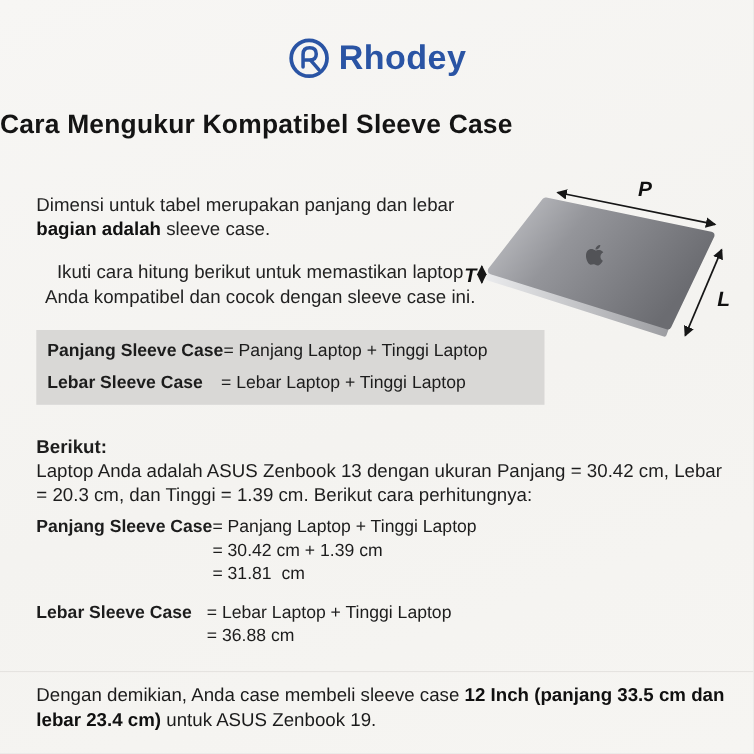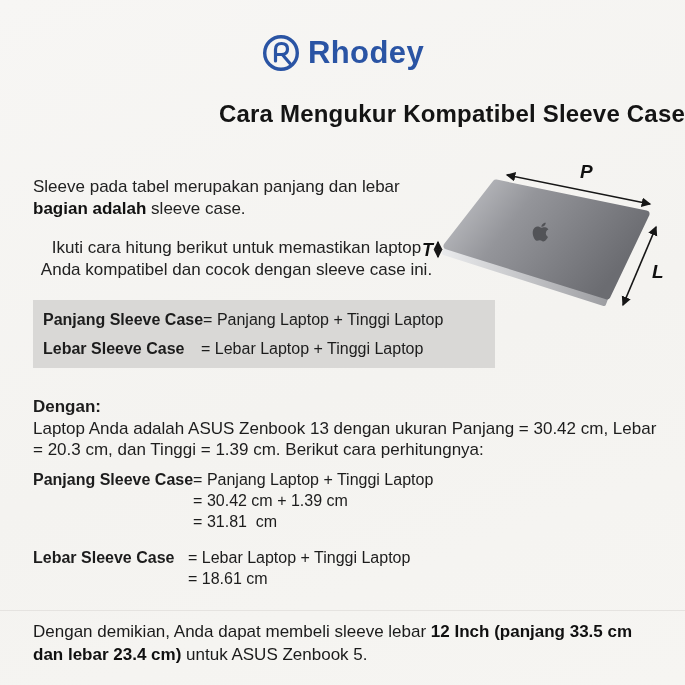--- a/index.html
+++ b/index.html
@@ -5,21 +5,21 @@
   html,body{margin:0;padding:0;background:#e9e8e6;}
   .page{
     position:relative;width:685px;height:685px;overflow:hidden;
     background:linear-gradient(160deg,#f7f6f4 0%,#f4f3f0 55%,#f6f5f2 100%);
     font-family:"Liberation Sans",sans-serif;color:#1f1f1f;
   }
   
   .brand{position:absolute;top:33px;left:0;right:0;display:flex;justify-content:center;align-items:center;gap:7px;}
   .brand-name{font-size:31px;font-weight:600;color:#2a54a4;letter-spacing:.4px;}
   
-  .title{position:absolute;top:100px;left:0;width:100%;margin:0;text-align:right;
+  .title{position:absolute;top:100px;left:0;width:100%;margin:0;text-align:left;
     font-size:24px;font-weight:700;color:#141414;letter-spacing:.2px;}
   
   .intro{position:absolute;left:33px;top:176px;width:407px;font-size:17px;line-height:22px;color:#222;}
   .intro p{margin:0;}
   .intro .p2{margin-top:17px;text-align:center;}
   .intro b{color:#111;}
   
   .laptop{position:absolute;left:420px;top:145px;}
   .dim-label{font-family:"Liberation Sans",sans-serif;font-weight:700;font-style:italic;font-size:19px;fill:#101010;}
   .dim-label-t{font-size:18px;}
@@ -54,21 +54,21 @@
       <circle cx="20" cy="20" r="16.3" fill="none" stroke="#2a54a4" stroke-width="3.4"></circle>
       <path d="M 14.5 28 L 14.5 16.5 Q 14.5 10.5 20.5 10.5 Q 26.5 10.5 26.5 16 Q 26.5 21.5 20.5 21.5 L 16.5 21.5" fill="none" stroke="#2a54a4" stroke-width="3.2" stroke-linecap="round" stroke-linejoin="round"></path>
       <path d="M 21.5 21.8 L 29 30.5" fill="none" stroke="#2a54a4" stroke-width="3.2" stroke-linecap="round"></path>
     </svg>
     <span class="brand-name">Rhodey</span>
   </div>
 
   <h1 class="title">Cara Mengukur Kompatibel Sleeve Case</h1>
 
   <div class="intro">
-    <p class="p1"><span>Sleeve pada tabel merupakan panjang dan lebar </span><b>bagian adalah</b><span> sleeve case.</span></p>
+    <p class="p1"><span>Dimensi untuk tabel merupakan panjang dan lebar </span><b>bagian adalah</b><span> sleeve case.</span></p>
     <p class="p2">Ikuti cara hitung berikut untuk memastikan laptop Anda kompatibel dan cocok dengan sleeve case ini.</p>
   </div>
 
   <svg class="laptop" width="265" height="170" viewBox="0 0 265 170" aria-hidden="true">
     <defs>
       <linearGradient id="lidGrad" x1="0" y1="0" x2="1" y2="0.45">
         <stop offset="0" stop-color="#c6c7cb"></stop>
         <stop offset="0.4" stop-color="#94959a"></stop>
         <stop offset="1" stop-color="#6b6c71"></stop>
       </linearGradient>
@@ -104,39 +104,39 @@
       <span class="f-label">Panjang Sleeve Case</span>
       <span class="f-val">= Panjang Laptop + Tinggi Laptop</span>
     </div>
     <div class="f-row">
       <span class="f-label">Lebar Sleeve Case</span>
       <span class="f-val">=  Lebar Laptop + Tinggi Laptop</span>
     </div>
   </div>
 
   <div class="example">
-    <p class="ex-h">Dengan:</p>
+    <p class="ex-h">Berikut:</p>
     <p class="ex-b">Laptop Anda adalah ASUS Zenbook 13 dengan ukuran Panjang = 30.42 cm, Lebar = 20.3 cm, dan Tinggi = 1.39 cm. Berikut cara perhitungnya:</p>
   </div>
 
   <div class="calcs">
     <div class="calc">
       <span class="c-label">Panjang Sleeve Case</span>
       <div class="c-lines">
         <div>= Panjang Laptop + Tinggi Laptop</div>
         <div>= 30.42 cm + 1.39 cm</div>
         <div>= 31.81  cm</div>
       </div>
     </div>
     <div class="calc">
       <span class="c-label">Lebar Sleeve Case</span>
       <div class="c-lines">
         <div>= Lebar Laptop + Tinggi Laptop</div>
-        <div>= 18.61 cm</div>
+        <div>= 36.88 cm</div>
       </div>
     </div>
   </div>
 
   <div class="divider"></div>
 
-  <p class="conclusion"><span>Dengan demikian, Anda dapat membeli sleeve lebar </span><b>12 Inch (panjang 33.5 cm dan lebar 23.4 cm)</b><span> untuk ASUS Zenbook 5.</span></p>
+  <p class="conclusion"><span>Dengan demikian, Anda case membeli sleeve case </span><b>12 Inch (panjang 33.5 cm dan lebar 23.4 cm)</b><span> untuk ASUS Zenbook 19.</span></p>
 
 </div>
 
 </body></html>

